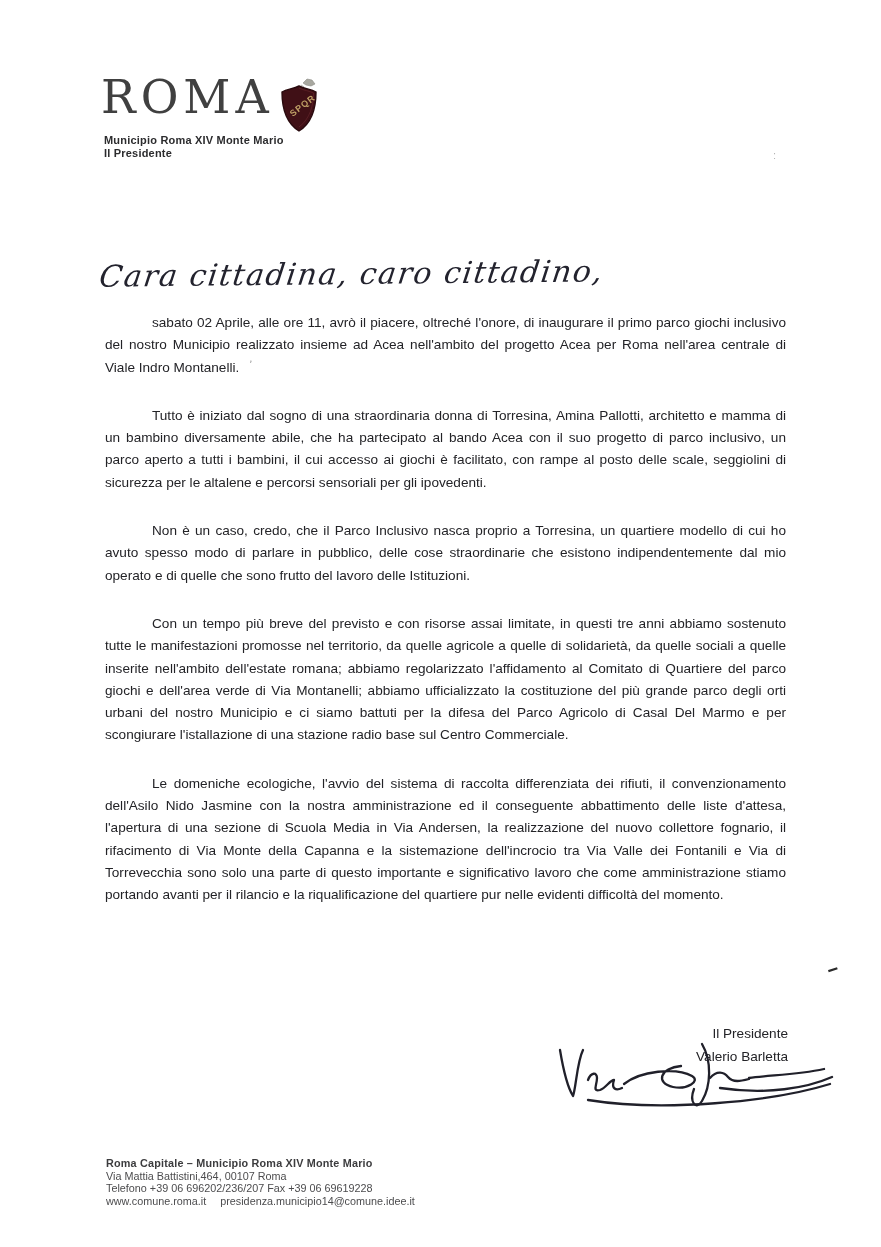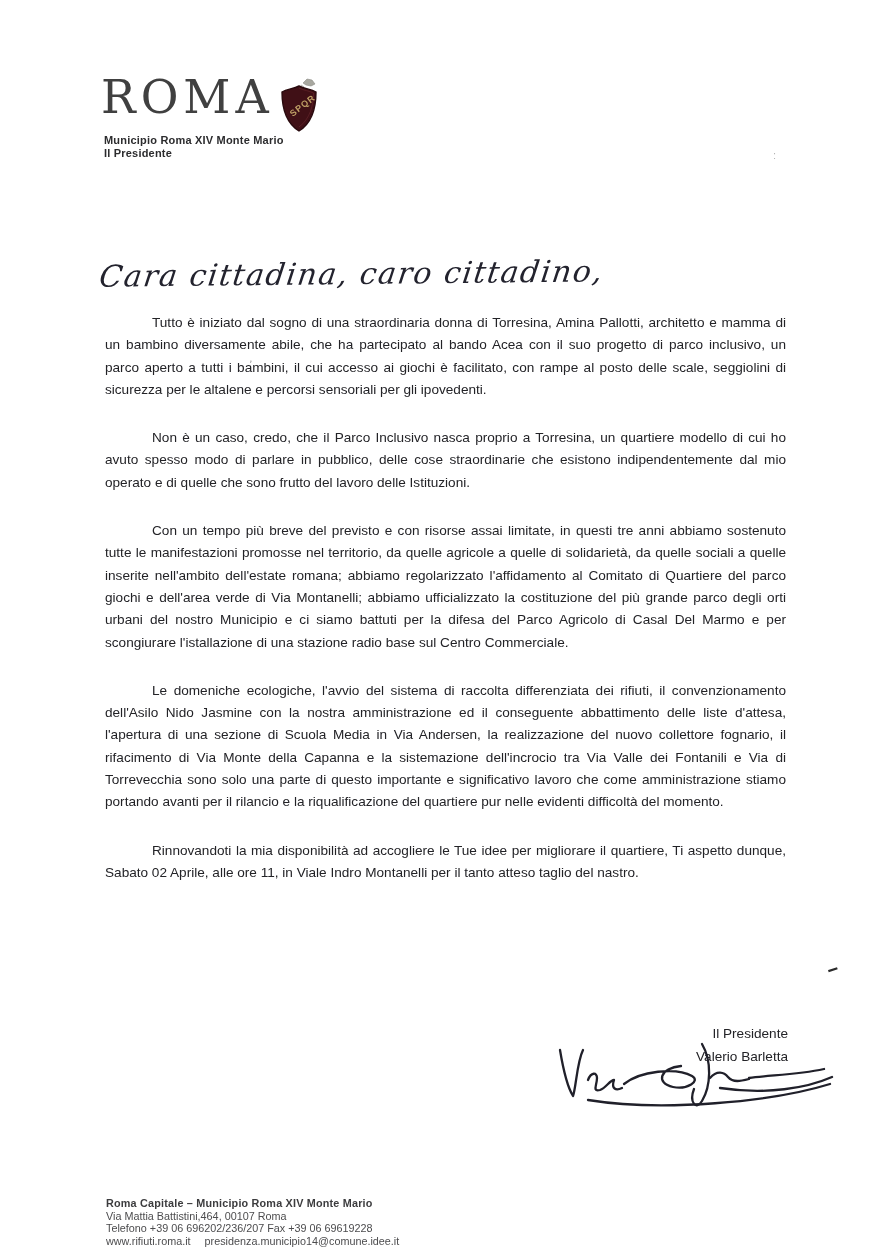--- a/index.html
+++ b/index.html
@@ -53,21 +53,21 @@
   .sign-block{
     position:absolute;left:558px;top:1022px;width:230px;
     text-align:right;font-size:13.6px;line-height:23px;color:#232327;
   }
   .signature-svg{position:absolute;left:552px;top:1036px;width:286px;height:84px;}
   
   .footer{
     position:absolute;left:106px;top:1157px;
     font-size:10.8px;line-height:12.6px;color:#4c4c4e;
   }
-  .footer .f-bold{font-weight:bold;color:#3c3c3e;letter-spacing:.2px;margin-top:40px;}
+  .footer .f-bold{font-weight:bold;color:#3c3c3e;letter-spacing:.2px;}
   .footer .f-gap{display:inline-block;width:14px;}
 </style>
 </head>
 <body>
 
 <div class="page">
 
   <div class="wordmark">ROMA</div>
 
   <svg class="emblem" viewBox="0 0 46 58" xmlns="http://www.w3.org/2000/svg">
@@ -85,25 +85,25 @@
     <div>Il Presidente</div>
   </div>
 
   <div class="artifact artifact-colon">:</div>
   <div class="artifact artifact-apostrophe">’</div>
   <div class="artifact artifact-dash">➖︎</div>
 
   <div class="salutation">Cara cittadina, caro cittadino,</div>
 
   <div class="body-col">
+    <p>sabato 02 Aprile, alle ore 11, avrò il piacere, oltreché l'onore, di inaugurare il primo parco giochi inclusivo del nostro Municipio realizzato insieme ad Acea nell'ambito del progetto Acea per Roma nell'area centrale di Viale Indro Montanelli.</p>
     <p>Tutto è iniziato dal sogno di una straordinaria donna di Torresina, Amina Pallotti, architetto e mamma di un bambino diversamente abile, che ha partecipato al bando Acea con il suo progetto di parco inclusivo, un parco aperto a tutti i bambini, il cui accesso ai giochi è facilitato, con rampe al posto delle scale, seggiolini di sicurezza per le altalene e percorsi sensoriali per gli ipovedenti.</p>
     <p>Non è un caso, credo, che il Parco Inclusivo nasca proprio a Torresina, un quartiere modello di cui ho avuto spesso modo di parlare in pubblico, delle cose straordinarie che esistono indipendentemente dal mio operato e di quelle che sono frutto del lavoro delle Istituzioni.</p>
     <p>Con un tempo più breve del previsto e con risorse assai limitate, in questi tre anni abbiamo sostenuto tutte le manifestazioni promosse nel territorio, da quelle agricole a quelle di solidarietà, da quelle sociali a quelle inserite nell'ambito dell'estate romana; abbiamo regolarizzato l'affidamento al Comitato di Quartiere del parco giochi e dell'area verde di Via Montanelli; abbiamo ufficializzato la costituzione del più grande parco degli orti urbani del nostro Municipio e ci siamo battuti per la difesa del Parco Agricolo di Casal Del Marmo e per scongiurare l'istallazione di una stazione radio base sul Centro Commerciale.</p>
     <p>Le domeniche ecologiche, l'avvio del sistema di raccolta differenziata dei rifiuti, il convenzionamento dell'Asilo Nido Jasmine con la nostra amministrazione ed il conseguente abbattimento delle liste d'attesa, l'apertura di una sezione di Scuola Media in Via Andersen, la realizzazione del nuovo collettore fognario, il rifacimento di Via Monte della Capanna e la sistemazione dell'incrocio tra Via Valle dei Fontanili e Via di Torrevecchia sono solo una parte di questo importante e significativo lavoro che come amministrazione stiamo portando avanti per il rilancio e la riqualificazione del quartiere pur nelle evidenti difficoltà del momento.</p>
-    <p>Rinnovandoti la mia disponibilità ad accogliere le Tue idee per migliorare il quartiere, Ti aspetto dunque, Sabato 02 Aprile, alle ore 11, in Viale Indro Montanelli per il tanto atteso taglio del nastro.</p>
   </div>
 
   <div class="sign-block">
     <div>Il Presidente</div>
     <div>Valerio Barletta</div>
   </div>
 
   <svg class="signature-svg" viewBox="0 0 286 84" xmlns="http://www.w3.org/2000/svg">
     <g fill="none" stroke="#20202a" stroke-width="2.3" stroke-linecap="round" stroke-linejoin="round">
 
@@ -122,16 +122,16 @@
       <path d="M36,64 C110,76 220,66 278,48"></path>
 
       <path d="M168,52 C215,59 255,52 280,41"></path>
     </g>
   </svg>
 
   <div class="footer">
     <div class="f-bold">Roma Capitale – Municipio Roma XIV Monte Mario</div>
     <div>Via Mattia Battistini,464, 00107 Roma</div>
     <div>Telefono +39 06 696202/236/207  Fax +39 06 69619228</div>
-    <div><span>www.rifiuti.roma.it</span><span class="f-gap"></span><span>presidenza.municipio14@comune.idee.it</span></div>
+    <div><span>www.comune.roma.it</span><span class="f-gap"></span><span>presidenza.municipio14@comune.idee.it</span></div>
   </div>
 
 </div>
 
 </body></html>

